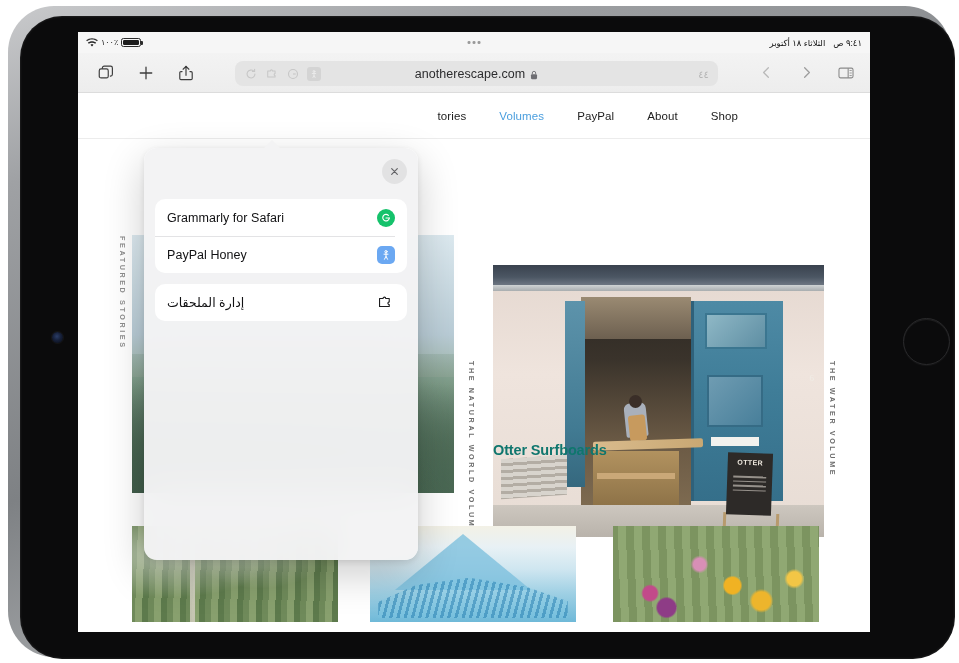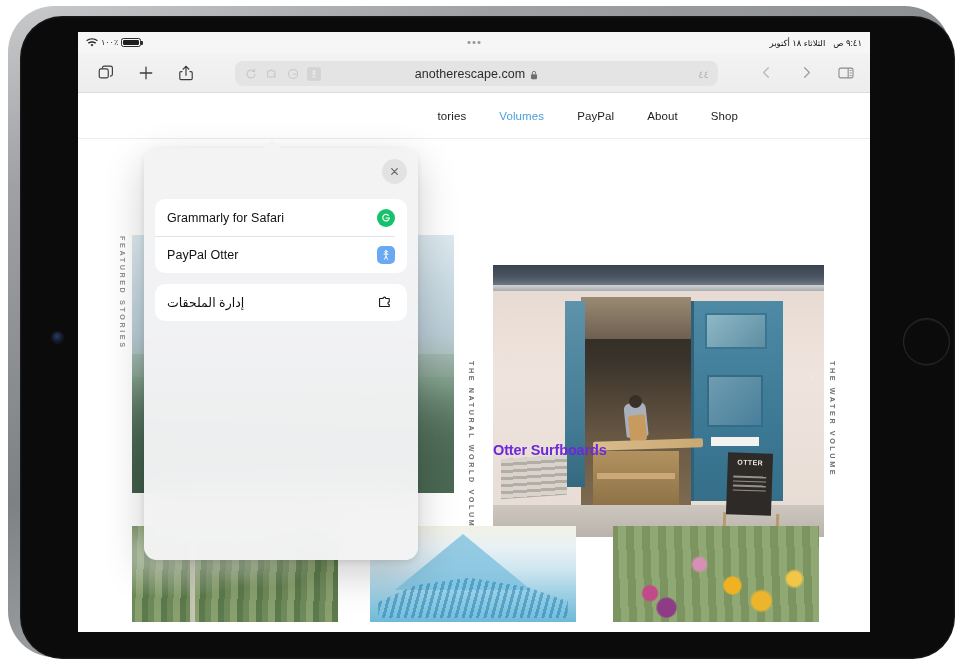--- a/index.html
+++ b/index.html
@@ -430,21 +430,21 @@
     position:absolute; left:0; right:0; bottom:0; height:32px;
     background: linear-gradient(to bottom,#cdc7bf,#b9b3ab);
   }
 
   .card-caption {
     position: absolute;
     left: 415px;
     top: 349px;
     font-size: 14.5px;
     font-weight: 700;
-    color: #6d28d9;
+    color: #0f766e;
     letter-spacing: -0.15px;
   }
 
   
   .thumbs {
     position: absolute;
     left: 0; right: 0;
     bottom: 10px;
     height: 96px;
   }
@@ -805,21 +805,21 @@
             </div>
             <div class="pop-row">
               <span class="pop-ico">
                 <span class="ico-honey">
                   <svg viewBox="0 0 18 18" width="12" height="12" fill="none" stroke="#ffffff" stroke-width="1.5" stroke-linecap="round" stroke-linejoin="round">
                     <circle cx="9" cy="4" r="1.7"></circle>
                     <path d="M9 5.9v5.1M6 7.8h6M6.7 15.4L9 10.9l2.3 4.5"></path>
                   </svg>
                 </span>
               </span>
-              <span class="label">PayPal Otter</span>
+              <span class="label">PayPal Honey</span>
             </div>
           </div>
 
           <div class="pop-group">
             <div class="pop-row">
               <span class="pop-ico">
                 <svg viewBox="0 0 20 20" width="17" height="17" fill="none" stroke="#1c1c1e" stroke-width="1.3" stroke-linejoin="round">
                   <path d="M3 5.3h4.1a1.6 1.6 0 1 1 3.2 0h4.1v4a1.55 1.55 0 1 0 0 3.1v2.3H3V5.3z"></path>
                 </svg>
               </span>

